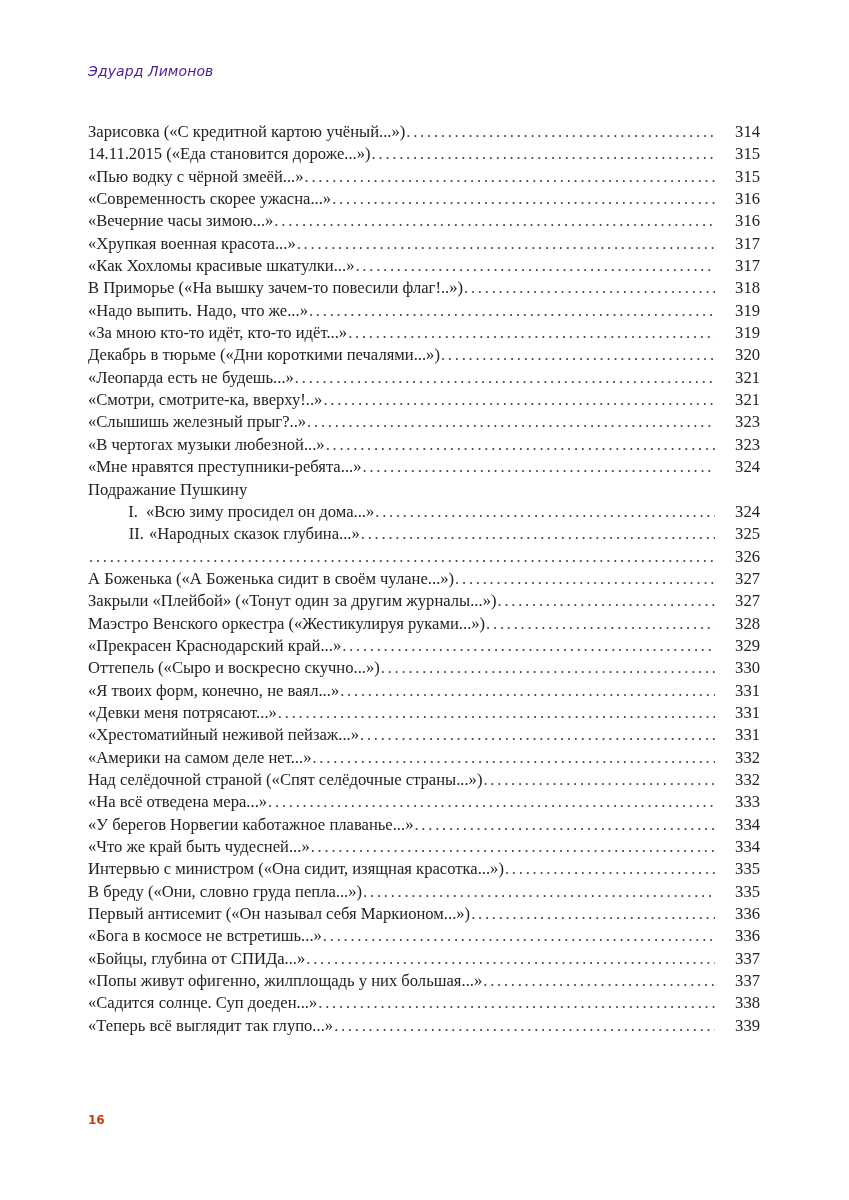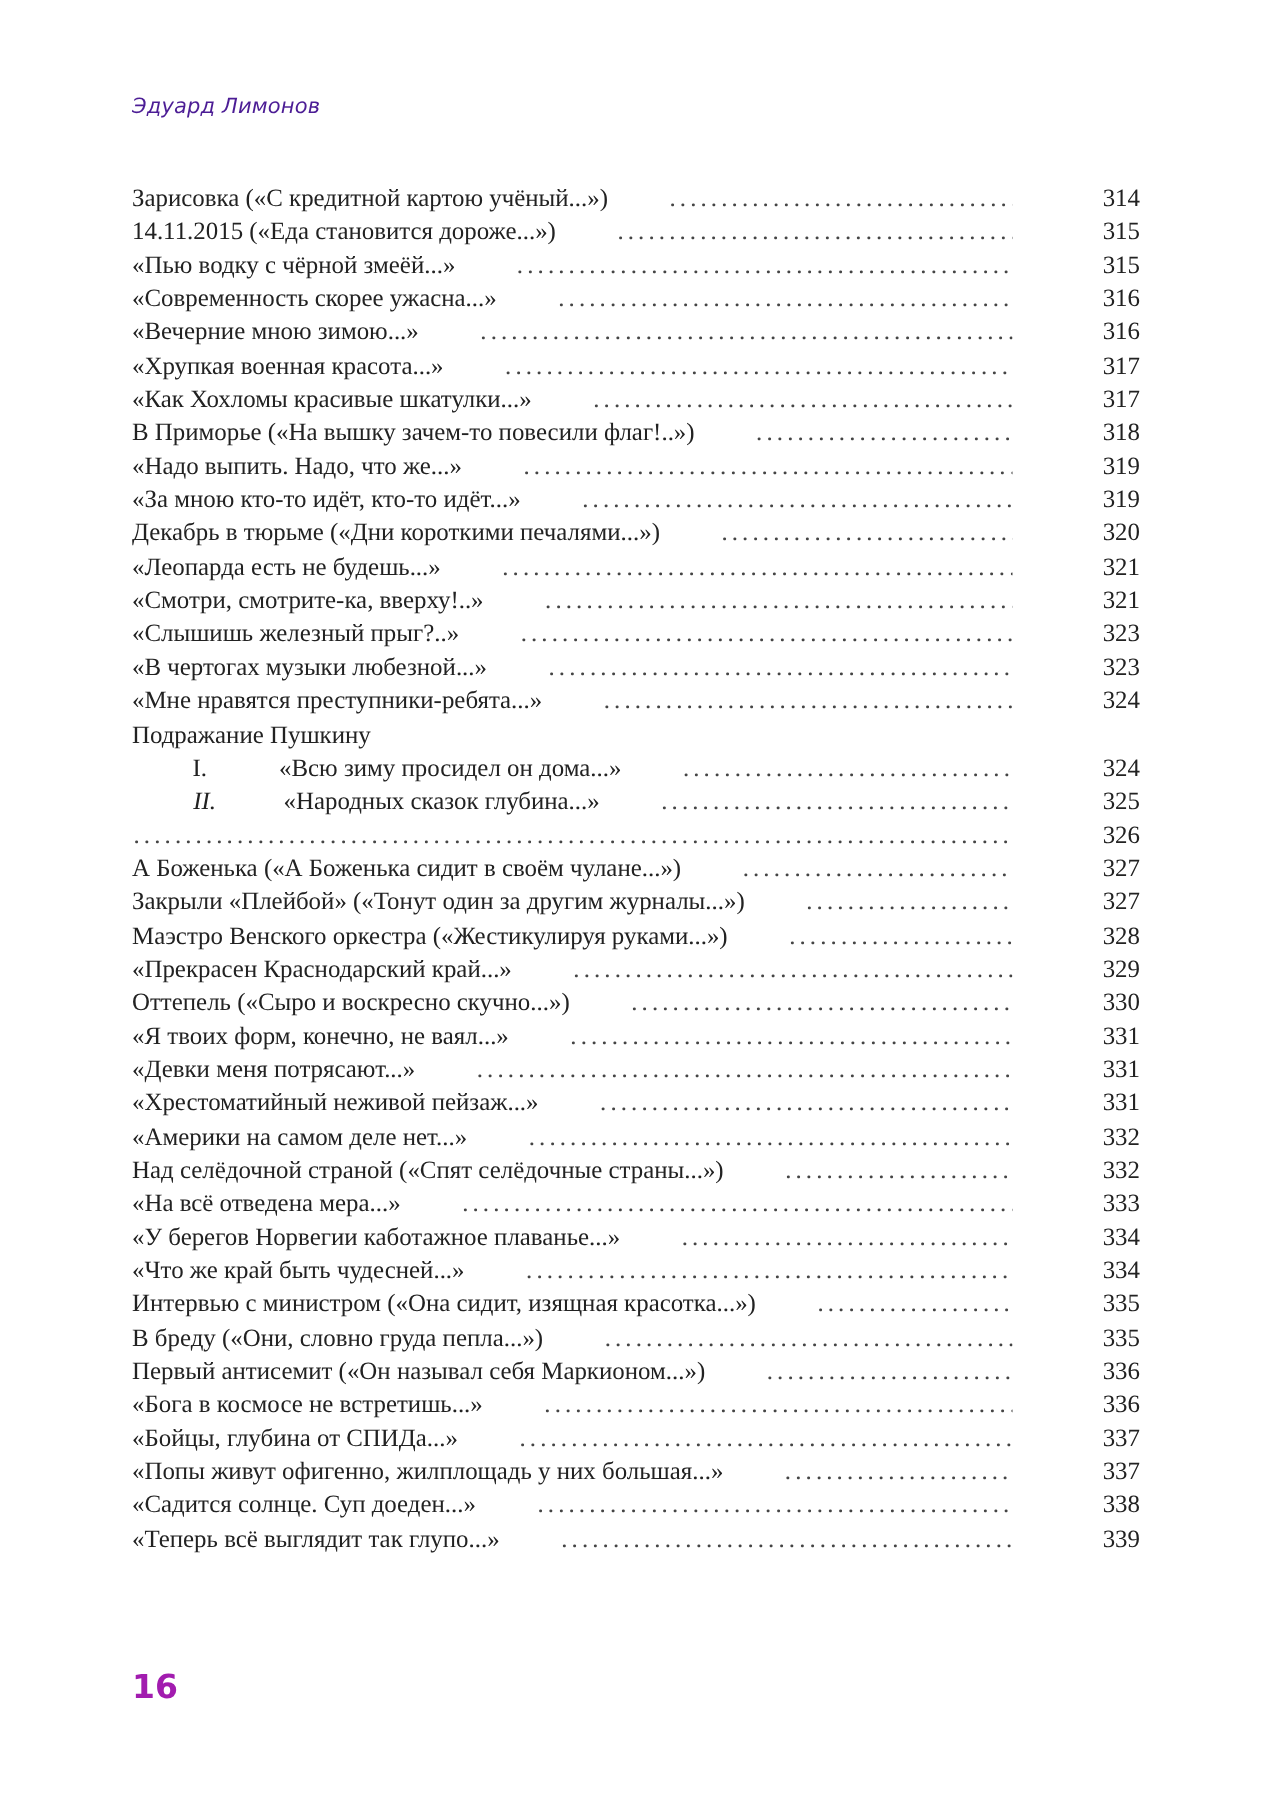--- a/index.html
+++ b/index.html
@@ -10,41 +10,40 @@
       font-size: 14px; color: #4c1d95; letter-spacing: 0.1px;
     }
     .toc {
       position: absolute; left: 88px; top: 121px; width: 672px;
       font-family: "Liberation Serif", serif; font-size: 16.6px;
       color: #222222;
     }
     .row {
       display: flex; align-items: flex-end; height: 22.35px; line-height: 22.35px;
       white-space: nowrap;
-      gap: 40px;
     }
     .row .title { flex: 0 0 auto; }
     .row .num-label { flex: 0 0 auto; display: inline-block; }
     .row .num-label.n1 { width: 16px; text-align: right; margin-right: 8px; }
-    .row .num-label.n2 { width: 22px; text-align: right; margin-right: 5px; font-style: italic; }
+    .row .num-label.n2 { width: 22px; text-align: right; margin-right: 5px; }
     .row.sub { padding-left: 34px; }
     .row .leader {
       flex: 1 1 auto; overflow: hidden; margin: 0 1px;
       color: #444; letter-spacing: 4.1px;
     }
     .row .leader::before {
       content: ". . . . . . . . . . . . . . . . . . . . . . . . . . . . . . . . . . . . . . . . . . . . . . . . . . . . . . . . . . . . . . . . . . . . . . . . . . . . . . . . . . . . . . . . . . . . . . . . . . . . . . . . . . . . . . . . . . . . . . . . . .";
       letter-spacing: 0;
       word-spacing: -1.4px;
     }
     .row .page { flex: 0 0 auto; text-align: right; margin-left: 19px; }
     .folio {
       position: absolute; left: 88px; top: 1113px;
       font-family: "DejaVu Sans", sans-serif; font-weight: bold;
-      font-size: 22px; color: #a21caf;
+      font-size: 12px; color: #c2410c;
     }
   </style>
 </head>
 <body>
 
 <div class="running-head">Эдуард Лимонов</div>
 
 <div class="toc" id="toc">
     <div class="row">
       <span class="title">Зарисовка («С кредитной картою учёный...»)</span>
@@ -60,21 +59,21 @@
       <span class="title">«Пью водку с чёрной змеёй...»</span>
       <span class="leader"></span>
       <span class="page">315</span>
     </div>
     <div class="row">
       <span class="title">«Современность скорее ужасна...»</span>
       <span class="leader"></span>
       <span class="page">316</span>
     </div>
     <div class="row">
-      <span class="title">«Вечерние мною зимою...»</span>
+      <span class="title">«Вечерние часы зимою...»</span>
       <span class="leader"></span>
       <span class="page">316</span>
     </div>
     <div class="row">
       <span class="title">«Хрупкая военная красота...»</span>
       <span class="leader"></span>
       <span class="page">317</span>
     </div>
     <div class="row">
       <span class="title">«Как Хохломы красивые шкатулки...»</span>

